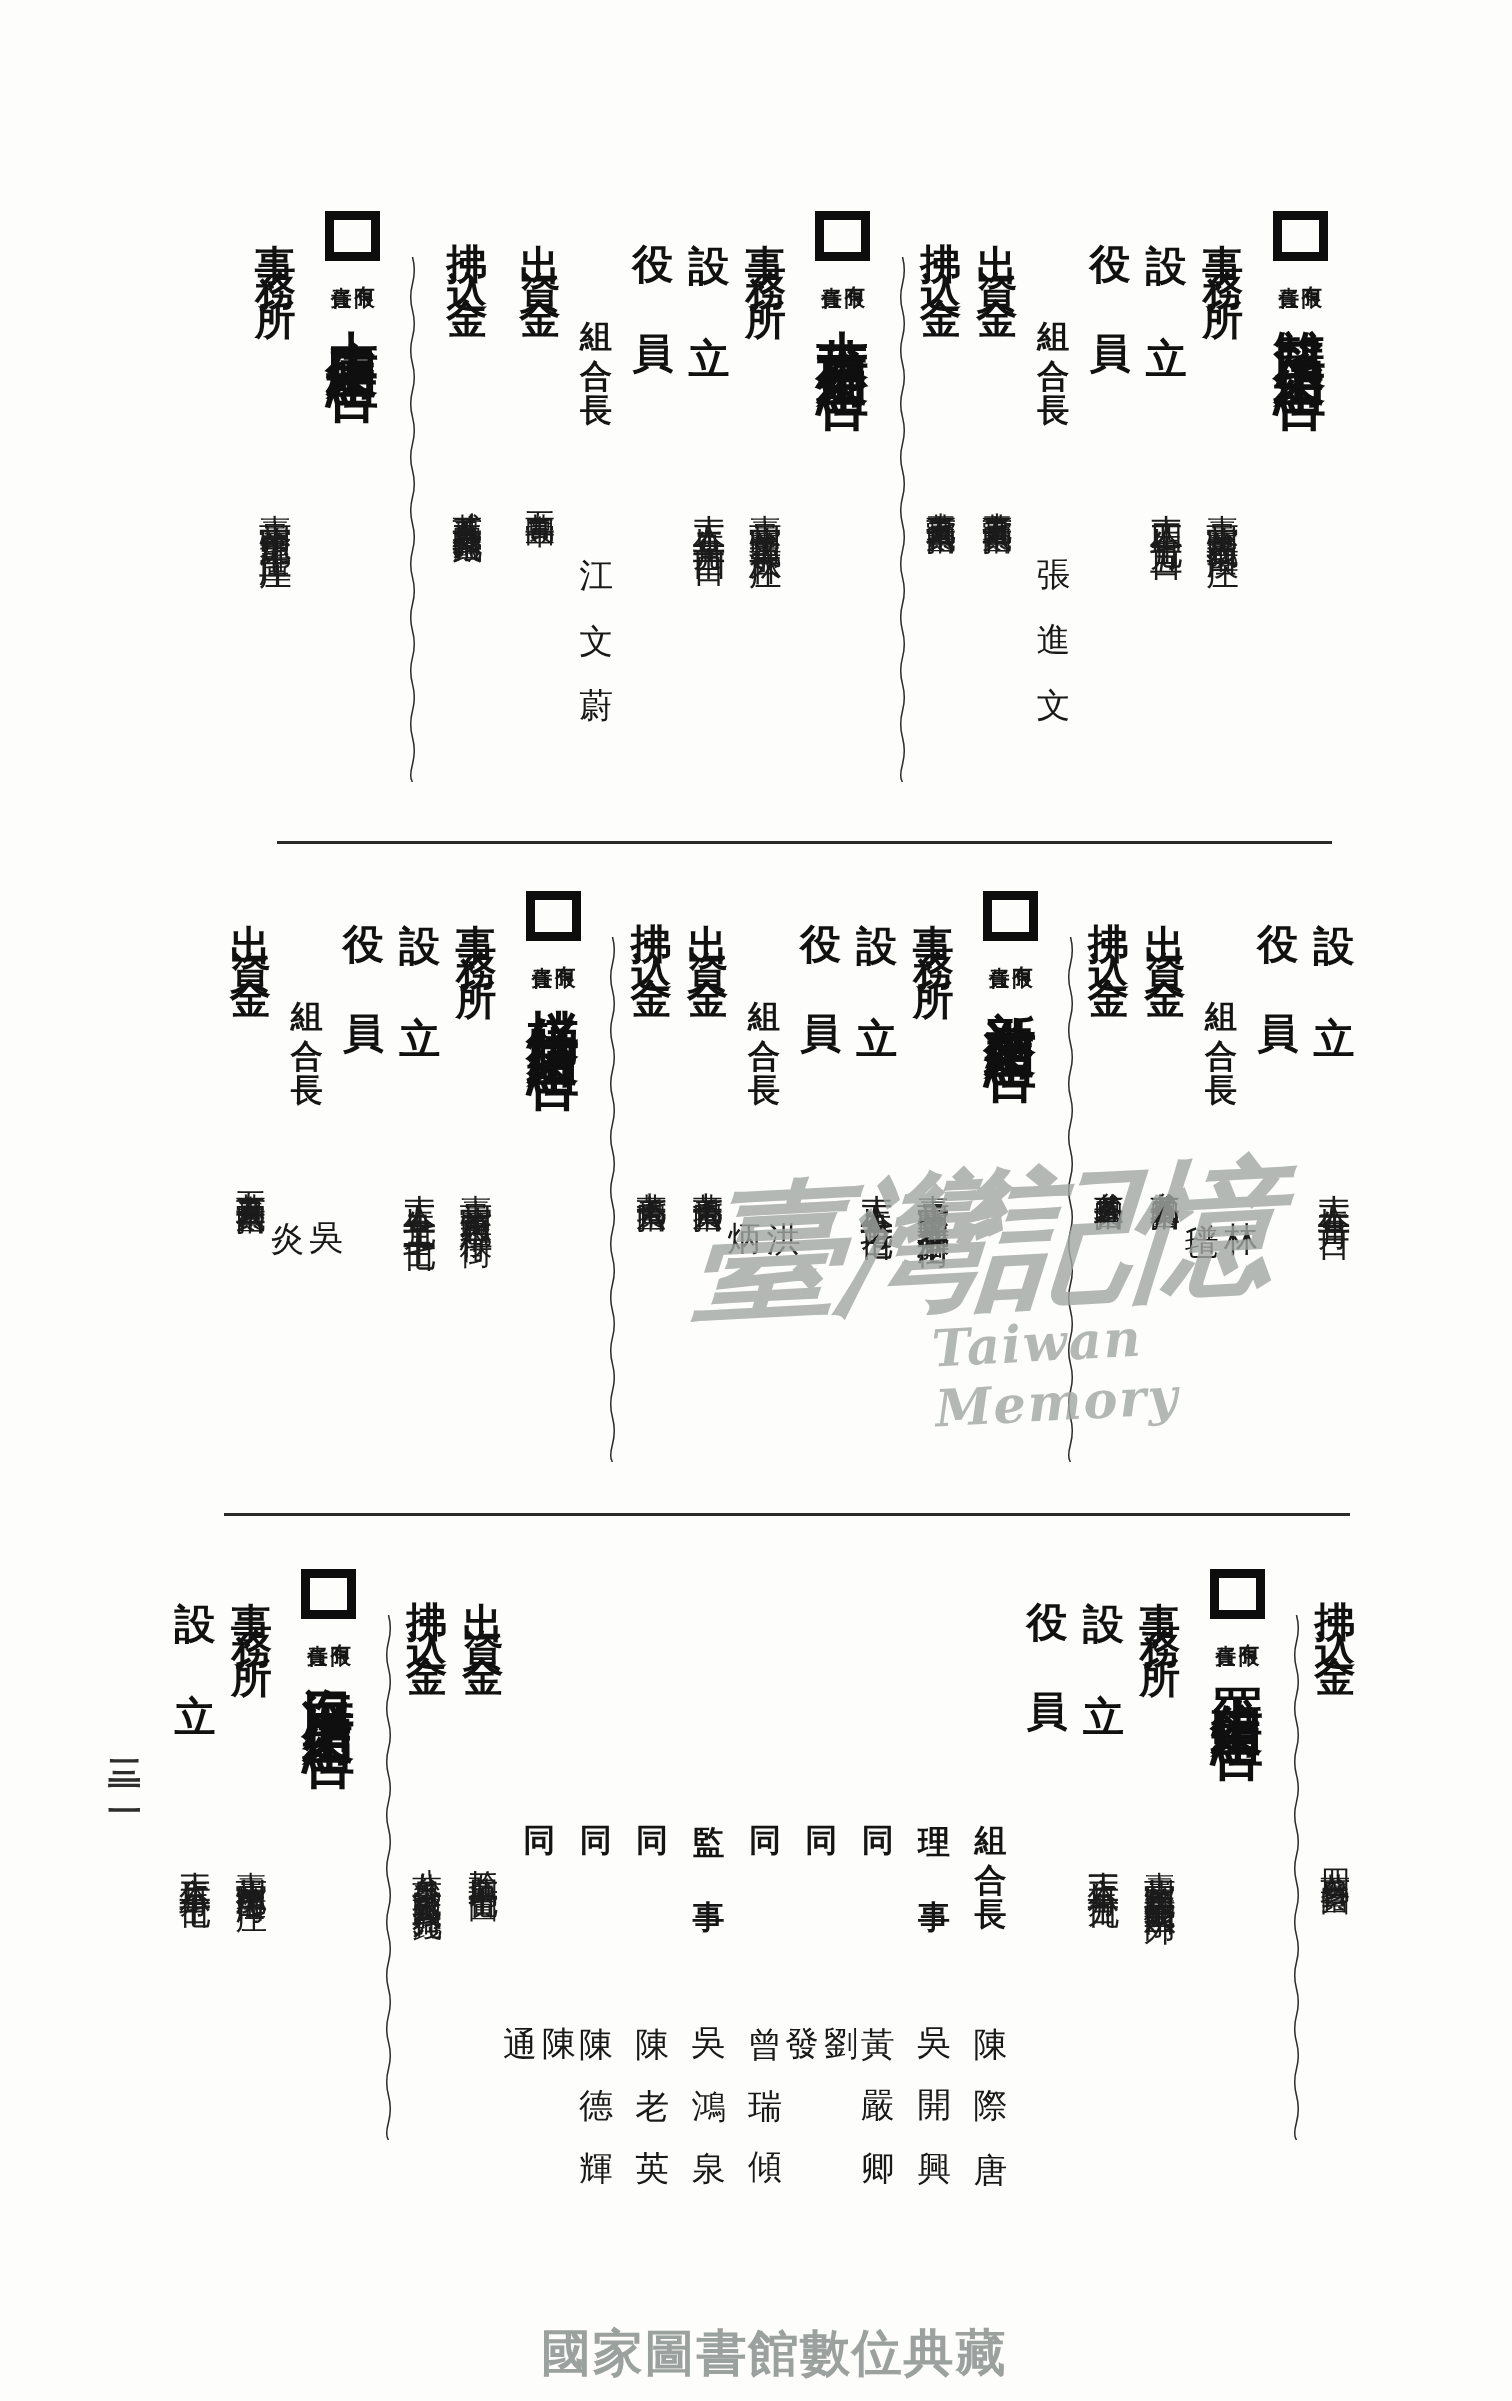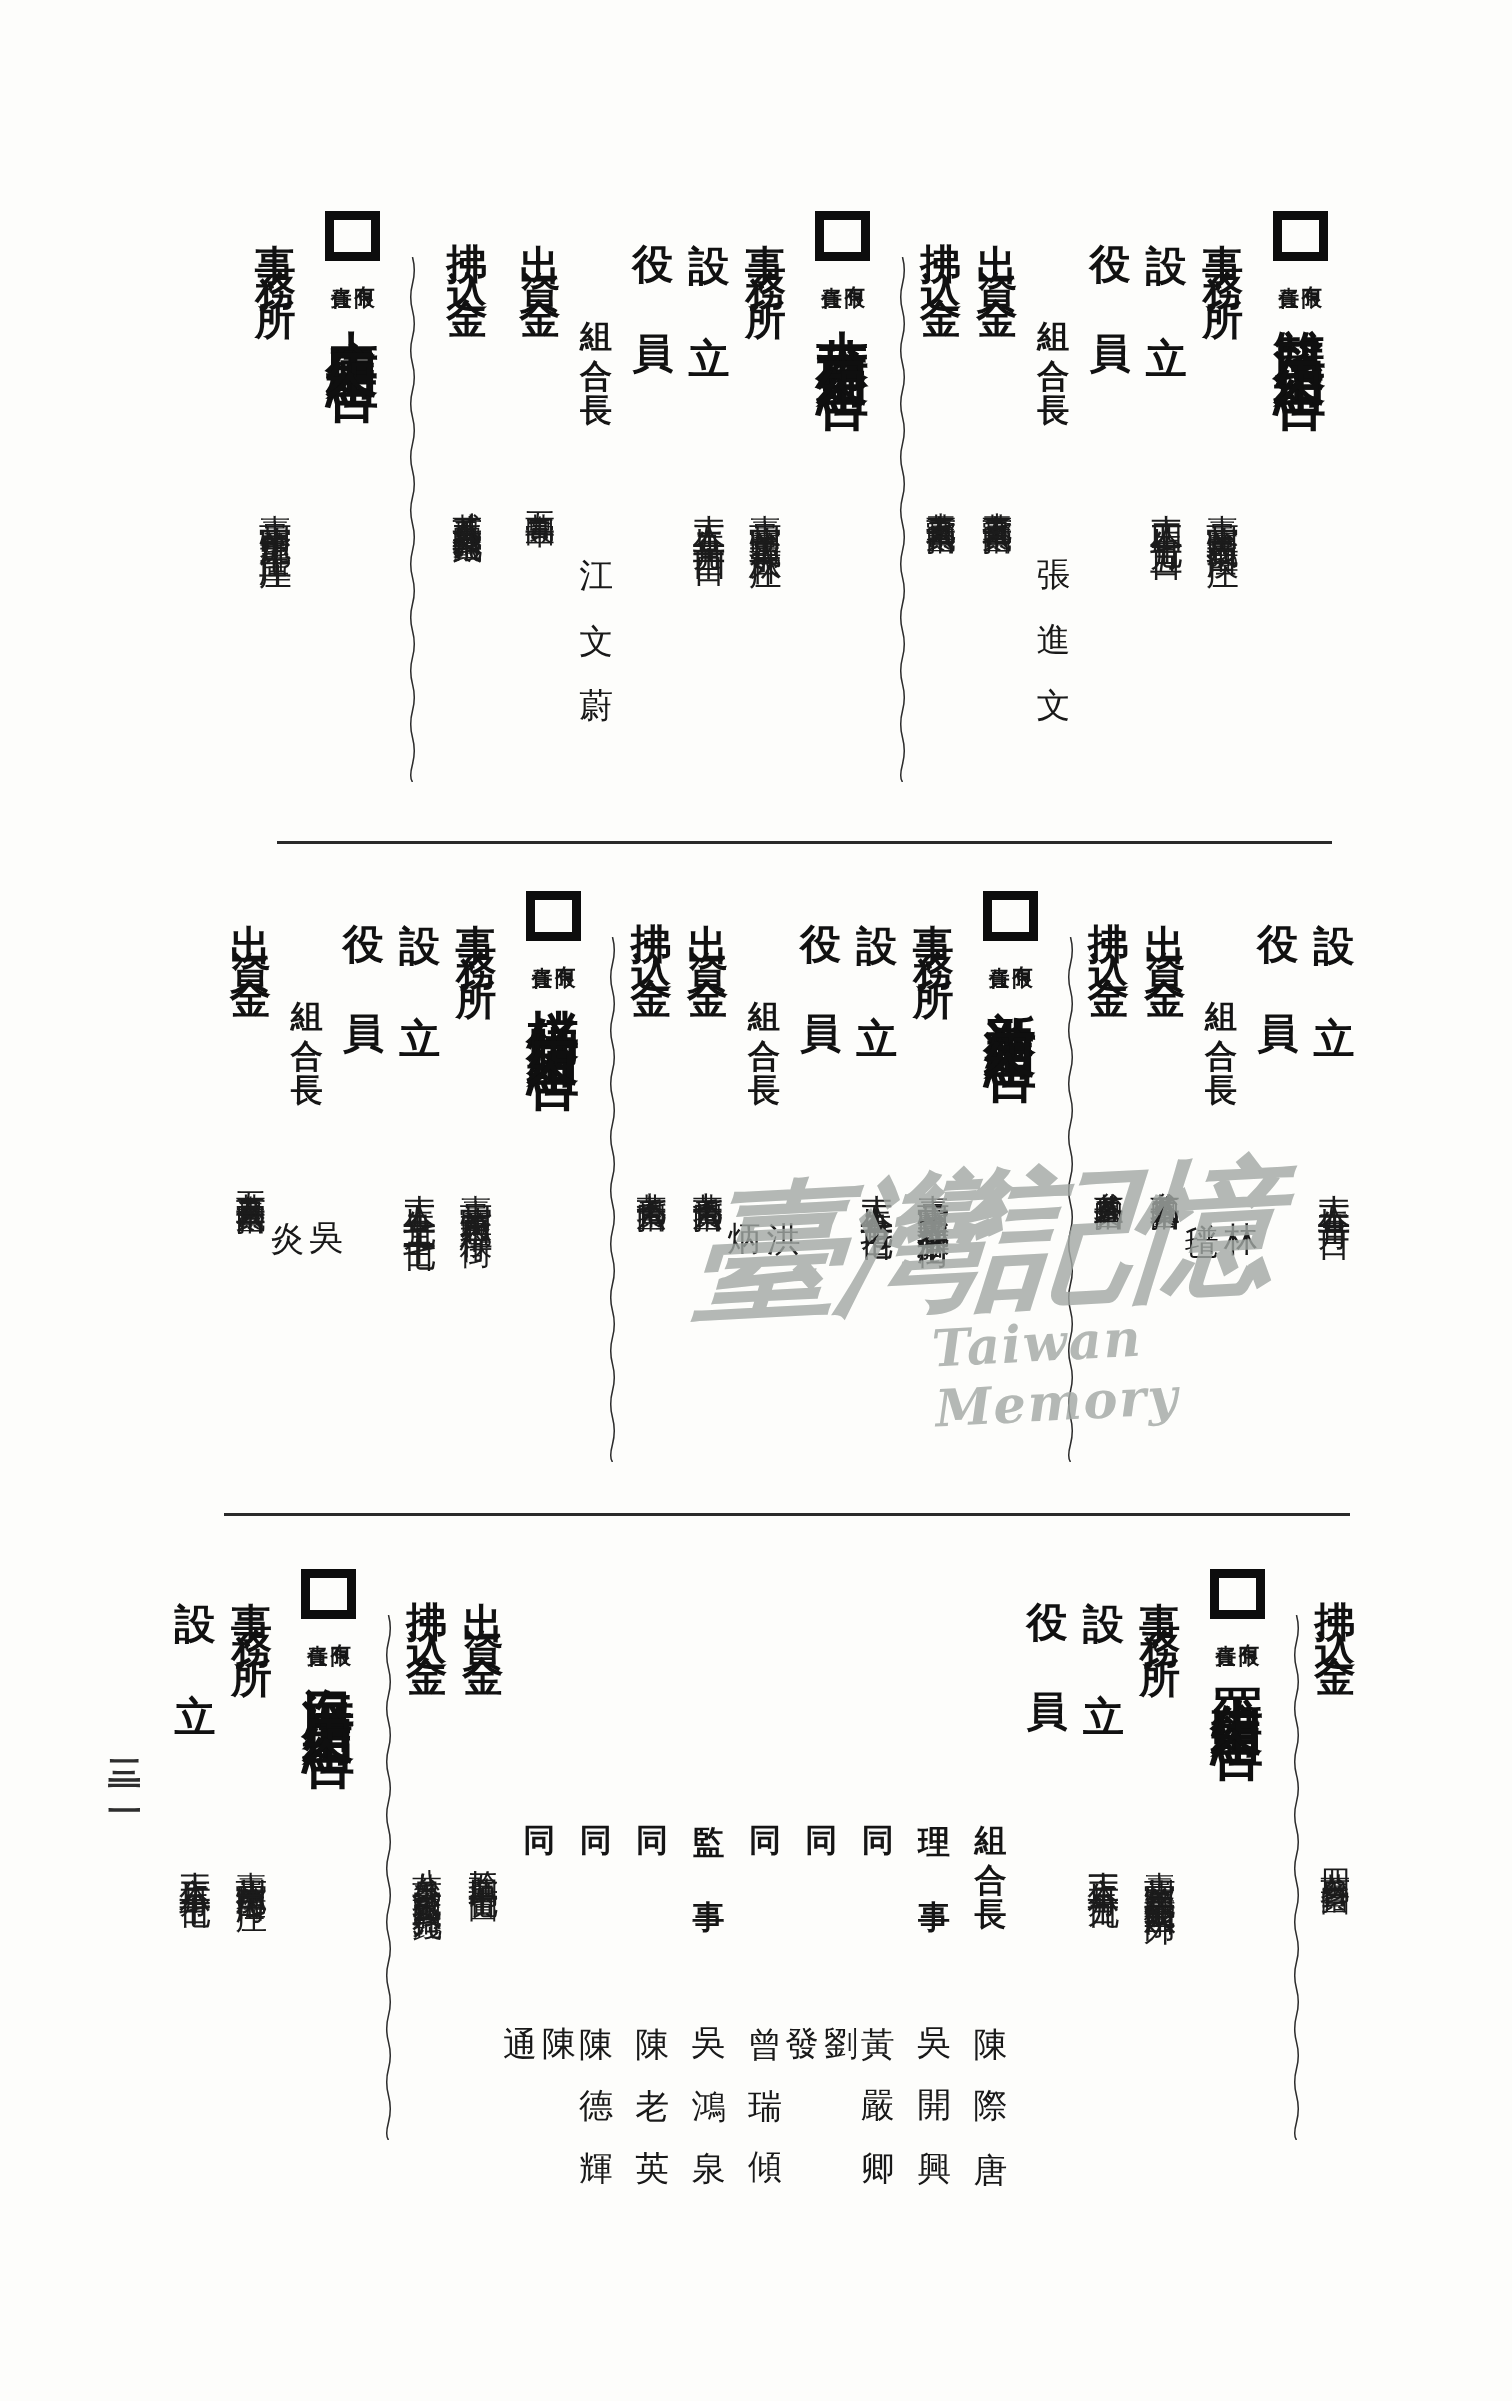--- a/index.html
+++ b/index.html
@@ -421,15 +421,16 @@
   <div class="rule rule-1"></div>
   <div class="rule rule-2"></div>
 
   <div class="page-number vtext">三一一</div>
 
   <div class="watermark">
     <div class="wm-cjk">臺灣記憶</div>
     <div class="wm-latin">Taiwan Memory</div>
   </div>
 
+  <div class="footer-badge">國家圖書館數位典藏</div>
 
 </div>
 
 
 </body></html>

